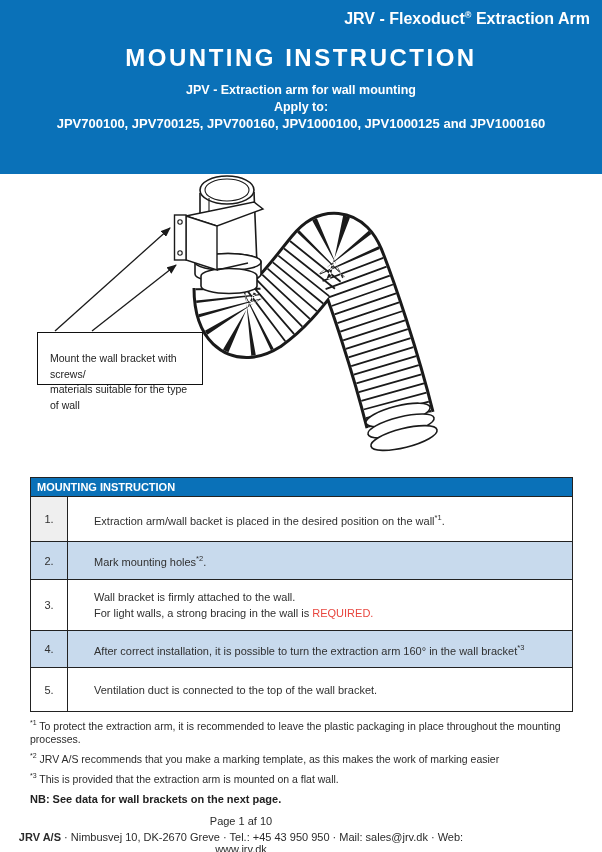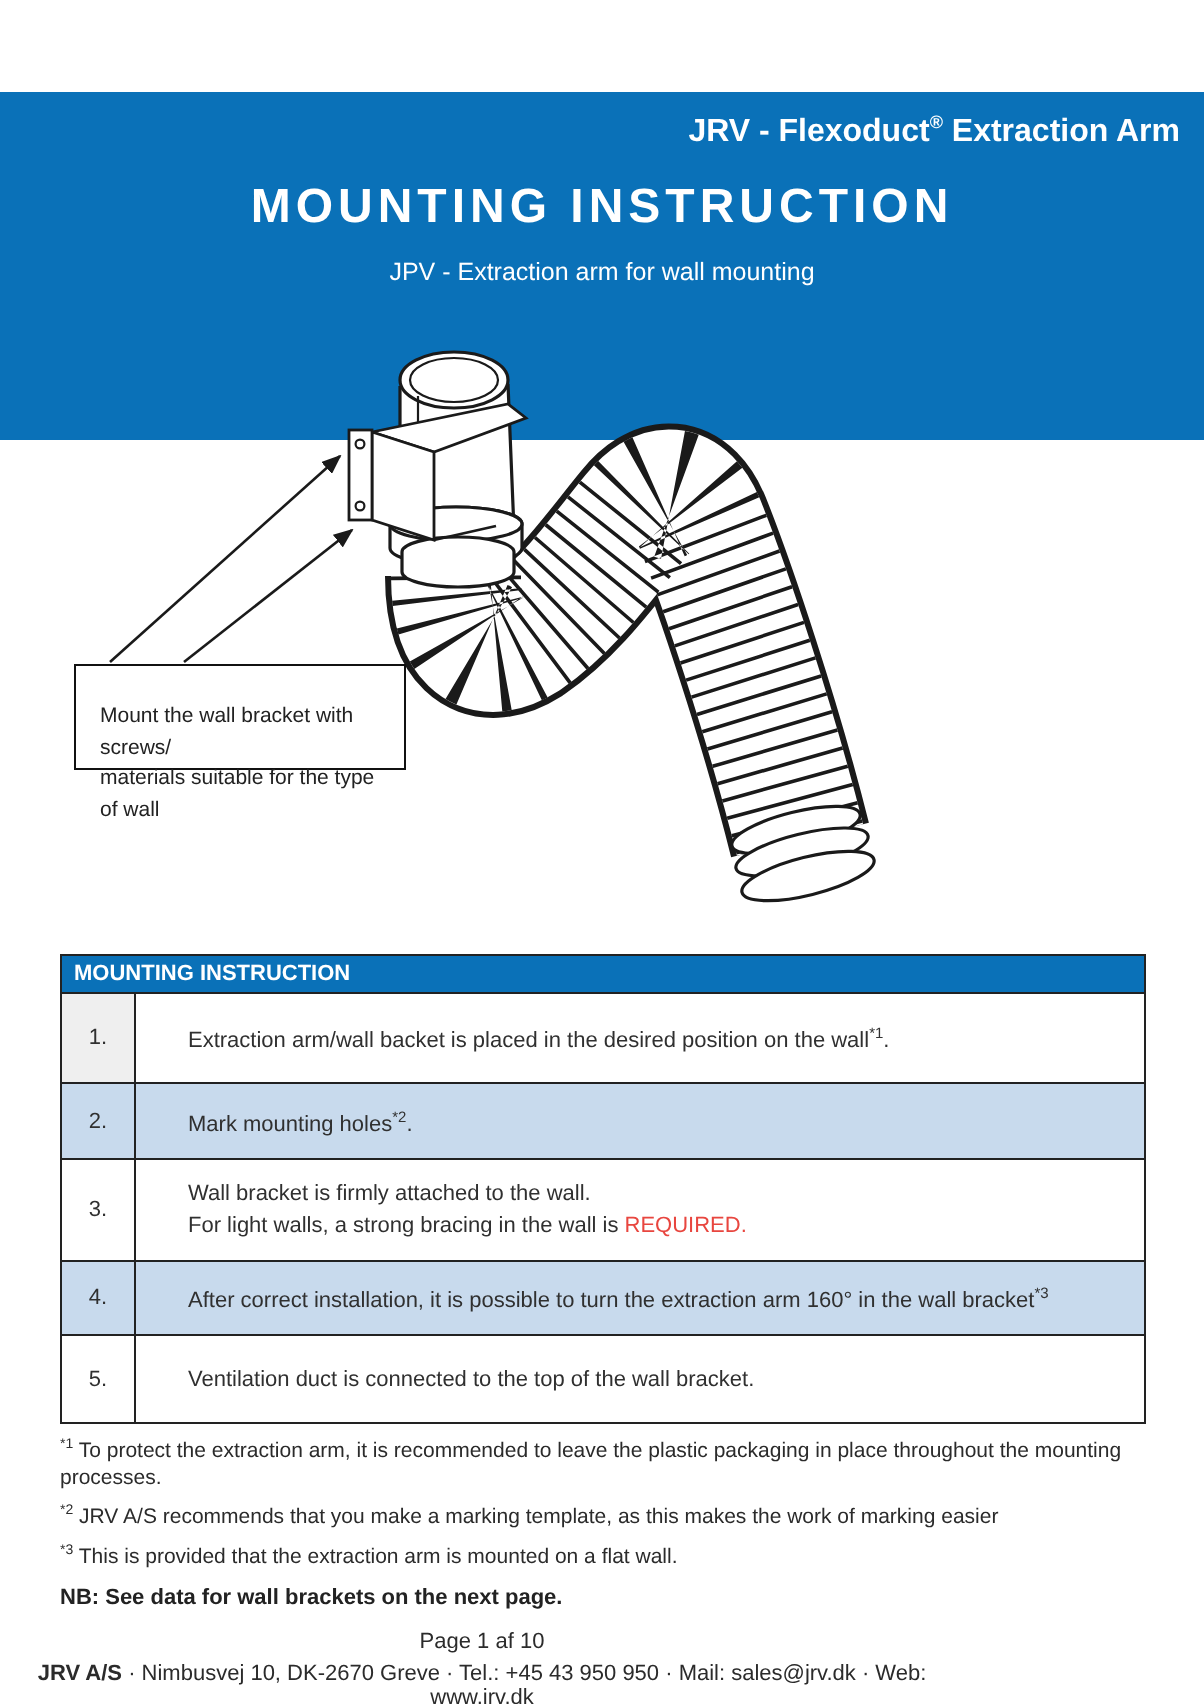--- a/index.html
+++ b/index.html
@@ -9,25 +9,25 @@
     --line:#1a1a1a;
   }
   *{margin:0;padding:0;box-sizing:border-box;}
   html,body{background:#888;}
   .page{
     position:relative;width:602px;height:852px;background:#fff;overflow:hidden;
     font-family:"Liberation Sans","DejaVu Sans",sans-serif;color:#303030;
     margin:0 auto;
   }
   
-  .banner{position:absolute;left:0;top:0;width:602px;height:174px;background:var(--banner-blue);color:#fff;margin-top:46px;}
+  .banner{position:absolute;left:0;top:0;width:602px;height:174px;background:var(--banner-blue);color:#fff;}
   .brand{position:absolute;top:10px;right:12px;font-size:16px;font-weight:bold;white-space:nowrap;}
   .brand .reg{font-size:9px;vertical-align:super;}
   .btitle{position:absolute;top:44px;left:0;width:100%;text-align:center;font-size:24px;font-weight:bold;letter-spacing:2.5px;}
-  .bsub{position:absolute;left:0;width:100%;text-align:center;font-weight:normal;}
+  .bsub{position:absolute;left:0;width:100%;text-align:center;font-weight:bold;}
   .bsub1{top:83px;font-size:12.5px;}
   .bsub2{top:100px;font-size:12.5px;}
   .bsub3{top:116px;font-size:13px;}
   
   .figure{position:absolute;left:0;top:143px;width:602px;height:334px;}
   .figure svg{position:absolute;left:0;top:0;}
   .callout{
     position:absolute;left:37px;top:189px;width:166px;height:53px;
     border:1px solid #111;background:#fff;padding:18px 4px 0 12px;
     font-size:10.5px;line-height:15.5px;color:#222;
@@ -56,20 +56,22 @@
 <body>
 
 <div class="page">
 
   <div class="banner">
     <div class="brand">
       <span>JRV - Flexoduct</span><span class="reg">®</span><span> Extraction Arm</span>
     </div>
     <div class="btitle">MOUNTING INSTRUCTION</div>
     <div class="bsub bsub1">JPV - Extraction arm for wall mounting</div>
+    <div class="bsub bsub2">Apply to:</div>
+    <div class="bsub bsub3">JPV700100, JPV700125, JPV700160, JPV1000100, JPV1000125 and JPV1000160</div>
   </div>
 
   <div class="figure">
     <svg width="602" height="334" viewBox="0 0 602 334">
       <defs>
         <marker id="ah" markerWidth="10" markerHeight="8" refX="9" refY="4" orient="auto" markerUnits="userSpaceOnUse">
           <path d="M0,0 L10,4 L0,8 z" fill="#1a1a1a"></path>
         </marker>
       </defs>
 

